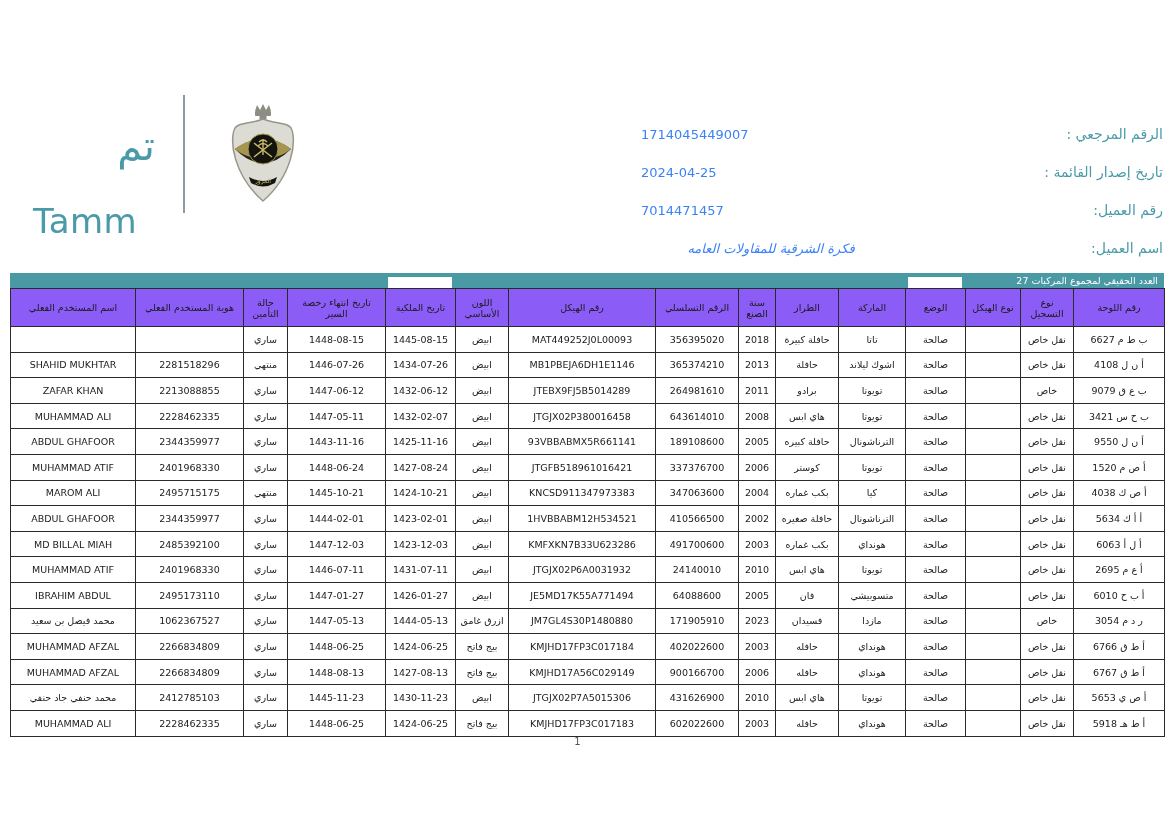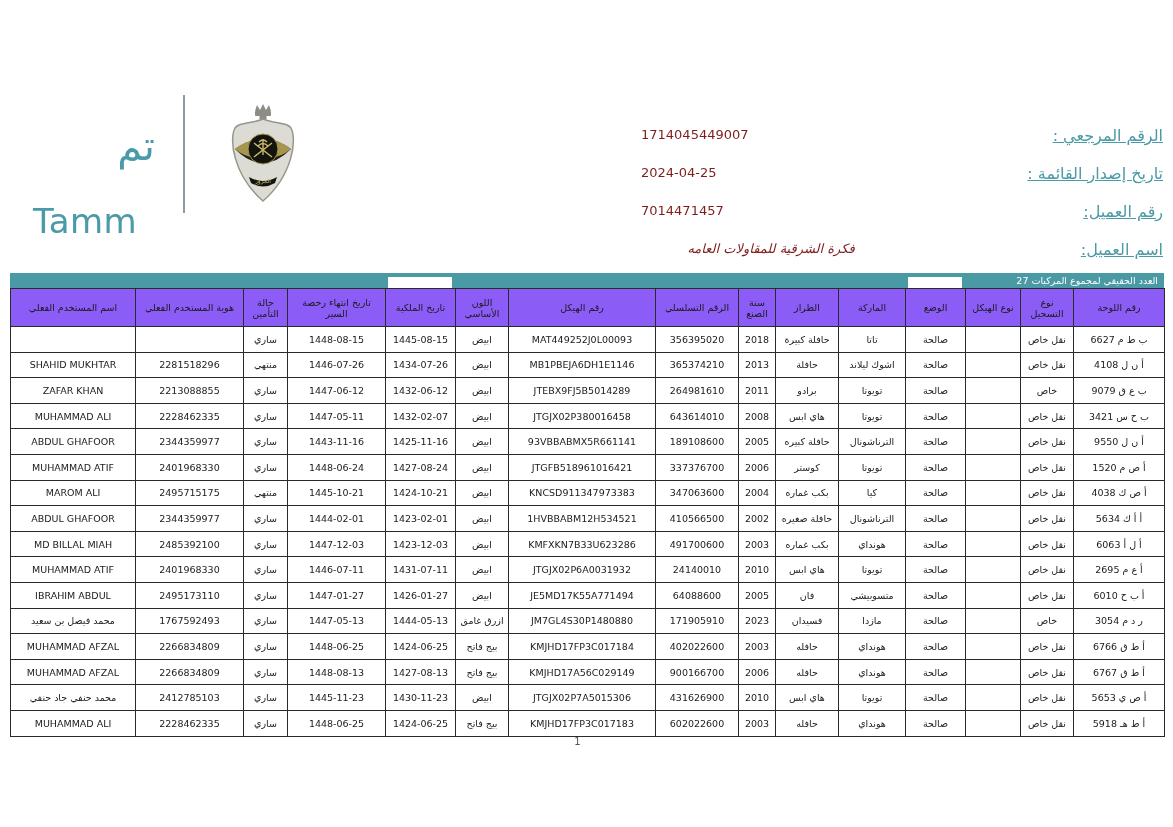--- a/index.html
+++ b/index.html
@@ -8,23 +8,23 @@
   
   .logo-area{position:absolute;left:28px;top:98px;width:270px;height:115px;}
   .tamm-box{position:absolute;left:5px;top:0;width:122px;height:112px;color:#4a9aa8;margin-top:28px;}
   .tamm-ar{position:absolute;right:0;top:0;font-size:40px;line-height:1;color:#4a9aa8;}
   .tamm-en{position:absolute;left:0;bottom:0;font-size:34px;line-height:1;color:#4a9aa8;letter-spacing:.5px;}
   .logo-divider{position:absolute;left:155px;top:-3px;width:2px;height:118px;background:#8f9aa0;}
   .badge{position:absolute;left:195px;top:5px;width:80px;height:104px;}
   
   .meta-area{position:absolute;right:10px;top:118px;width:520px;direction:rtl;}
   .meta-row{position:relative;height:38px;}
-  .meta-label{position:absolute;right:0;top:8px;font-size:16px;color:#4a9aa8;white-space:nowrap;text-decoration:underline;}
+  .meta-label{position:absolute;right:0;top:8px;font-size:14px;color:#4a9aa8;white-space:nowrap;}
   .meta-value{position:absolute;right:262px;top:9px;width:260px;text-align:left;direction:ltr;
-              font-size:13px;color:#7f1d1d;white-space:nowrap;}
+              font-size:13px;color:#3b82f6;white-space:nowrap;}
   .meta-value.rtl-val{direction:rtl;text-align:center;font-style:italic;}
   
   .summary-bar{position:absolute;left:10px;top:273px;width:1154px;height:15px;background:#4a9aa6;
                color:#ffffff;font-size:9.5px;line-height:15px;text-align:right;direction:rtl;
                padding:0;box-sizing:border-box;}
   .summary-bar span{padding-left:4px;padding-right:6px;}
   .notch{position:absolute;background:#ffffff;height:11px;top:277px;}
   .notch.n1{left:908px;width:54px;}
   .notch.n2{left:388px;width:64px;}
   
@@ -330,21 +330,21 @@
           <td>صالحة</td>
           <td>مازدا</td>
           <td>فسيدان</td>
           <td>2023</td>
           <td>171905910</td>
           <td>JM7GL4S30P1480880</td>
           <td>ازرق غامق</td>
           <td>1444-05-13</td>
           <td>1447-05-13</td>
           <td>ساري</td>
-          <td>1767592493</td>
+          <td>1062367527</td>
           <td>محمد فيصل بن سعيد</td>
         </tr>
         <tr>
           <td>أ ط ق 6766</td>
           <td>نقل خاص</td>
           <td></td>
           <td>صالحة</td>
           <td>هونداي</td>
           <td>حافله</td>
           <td>2003</td>

